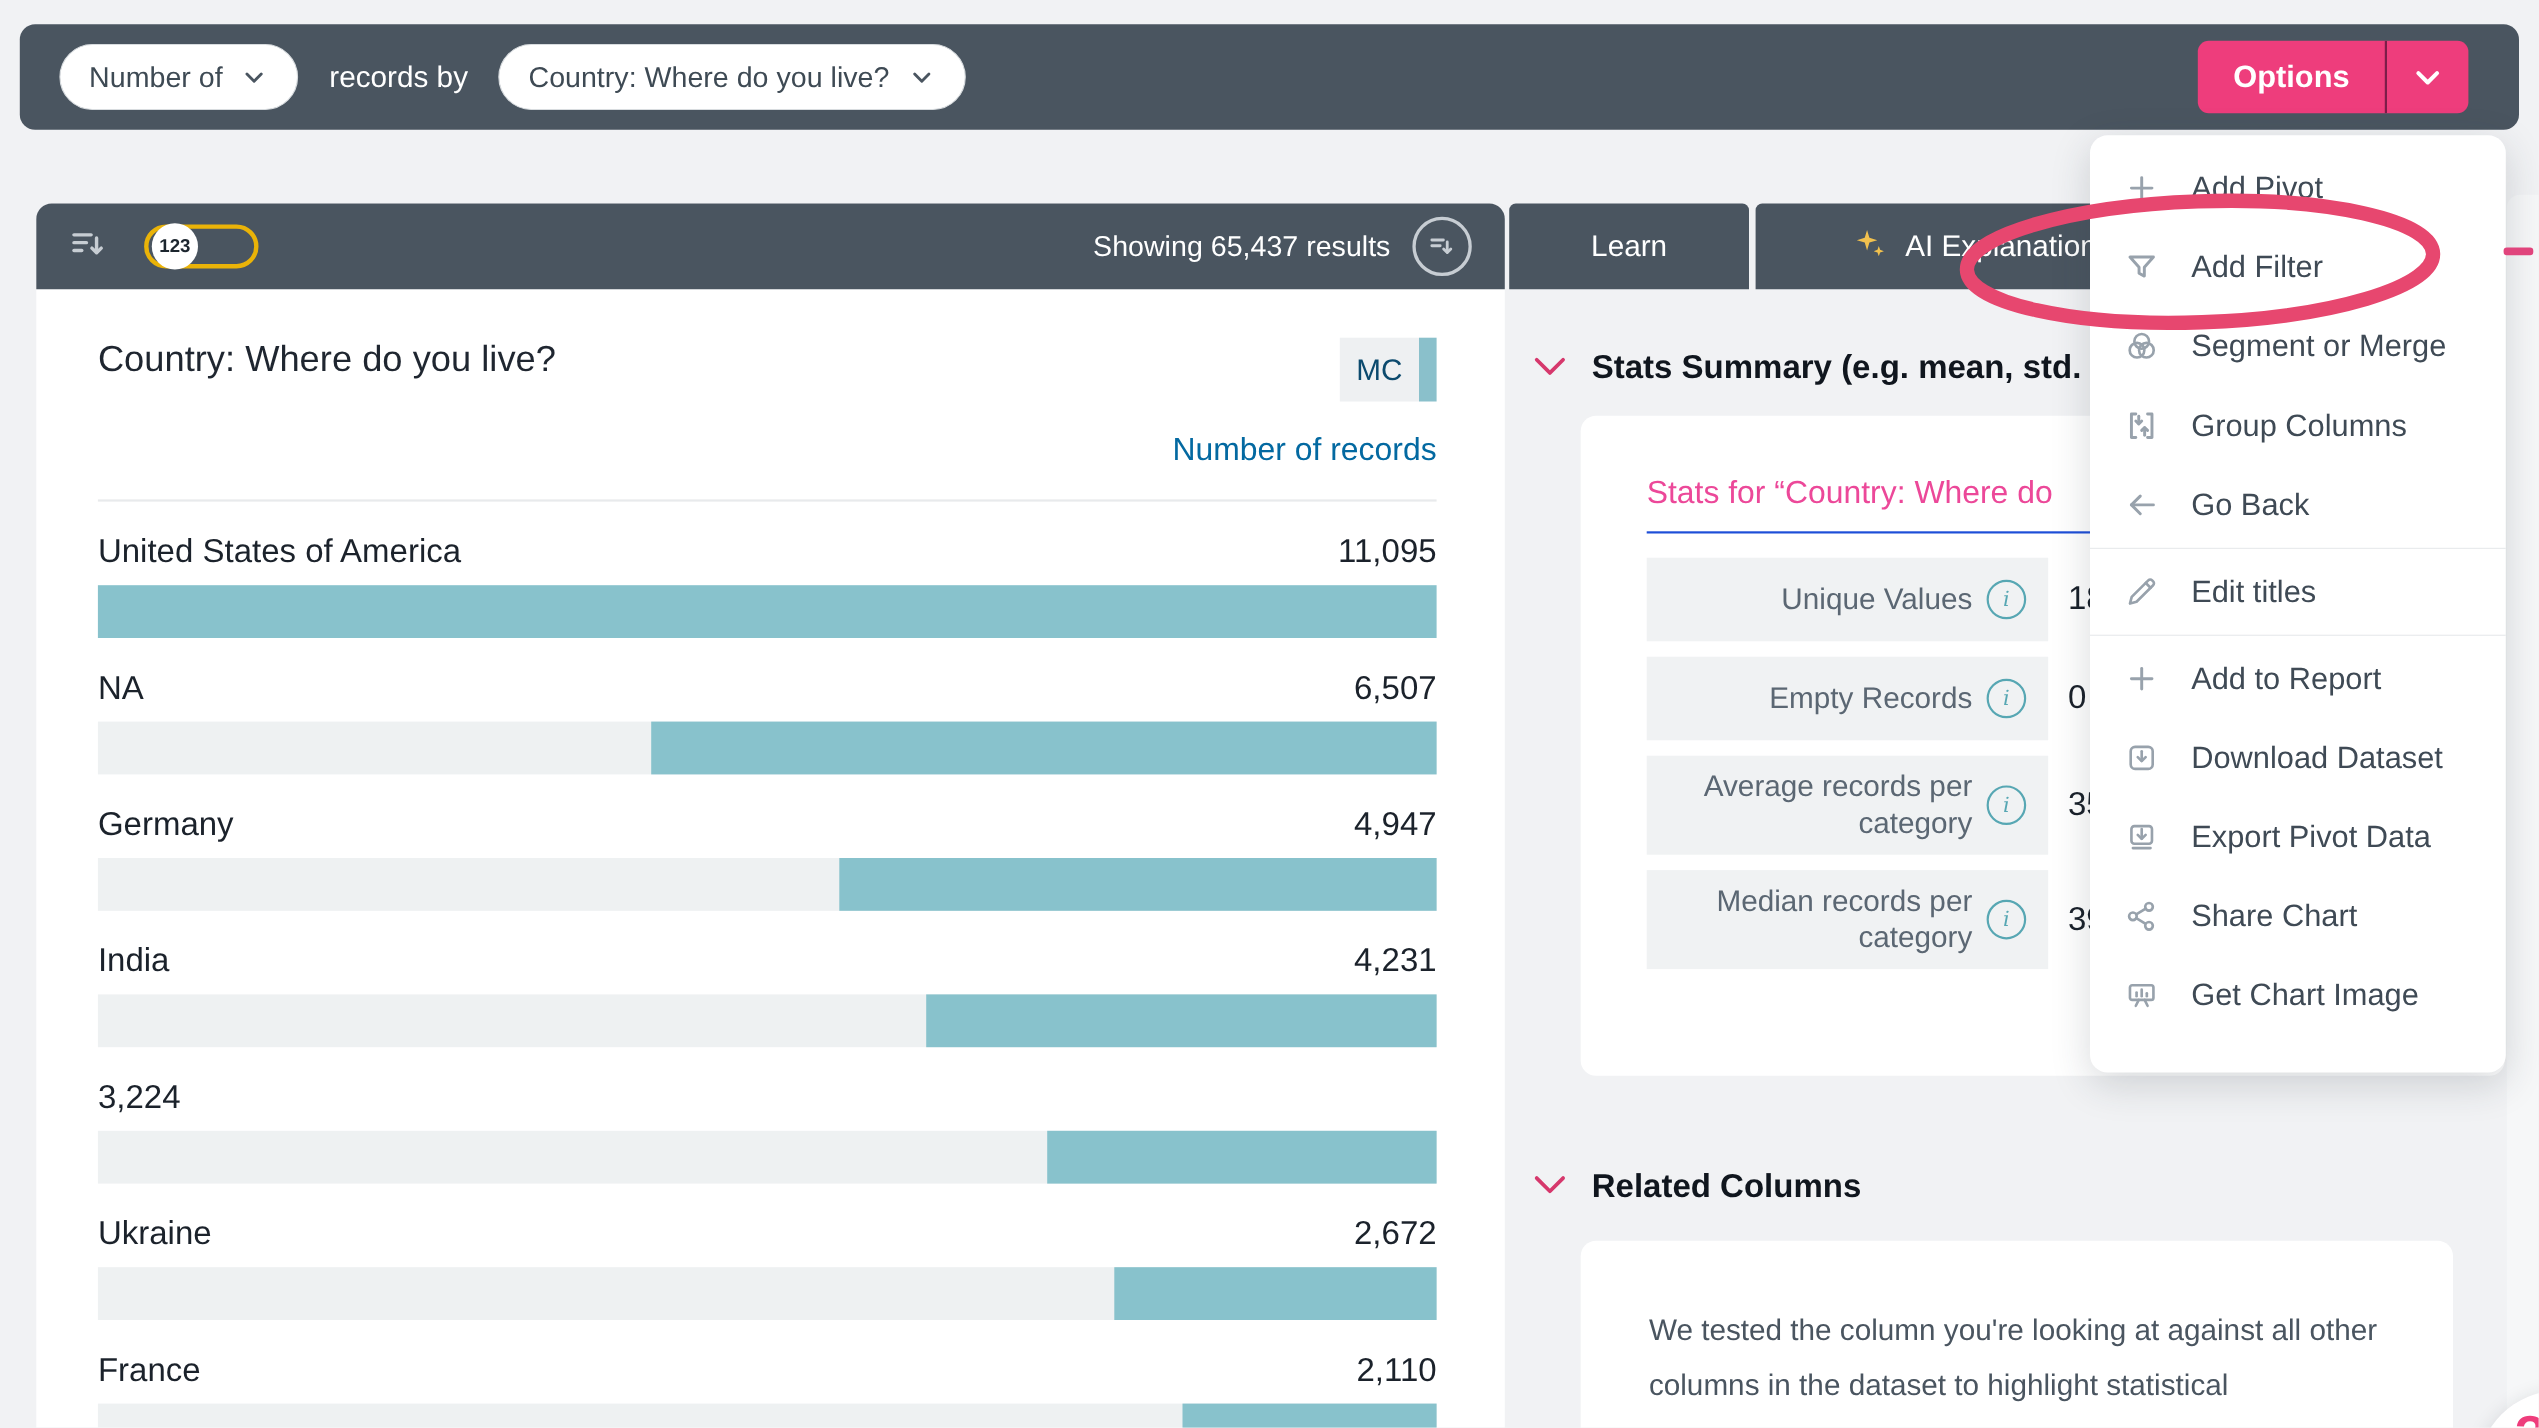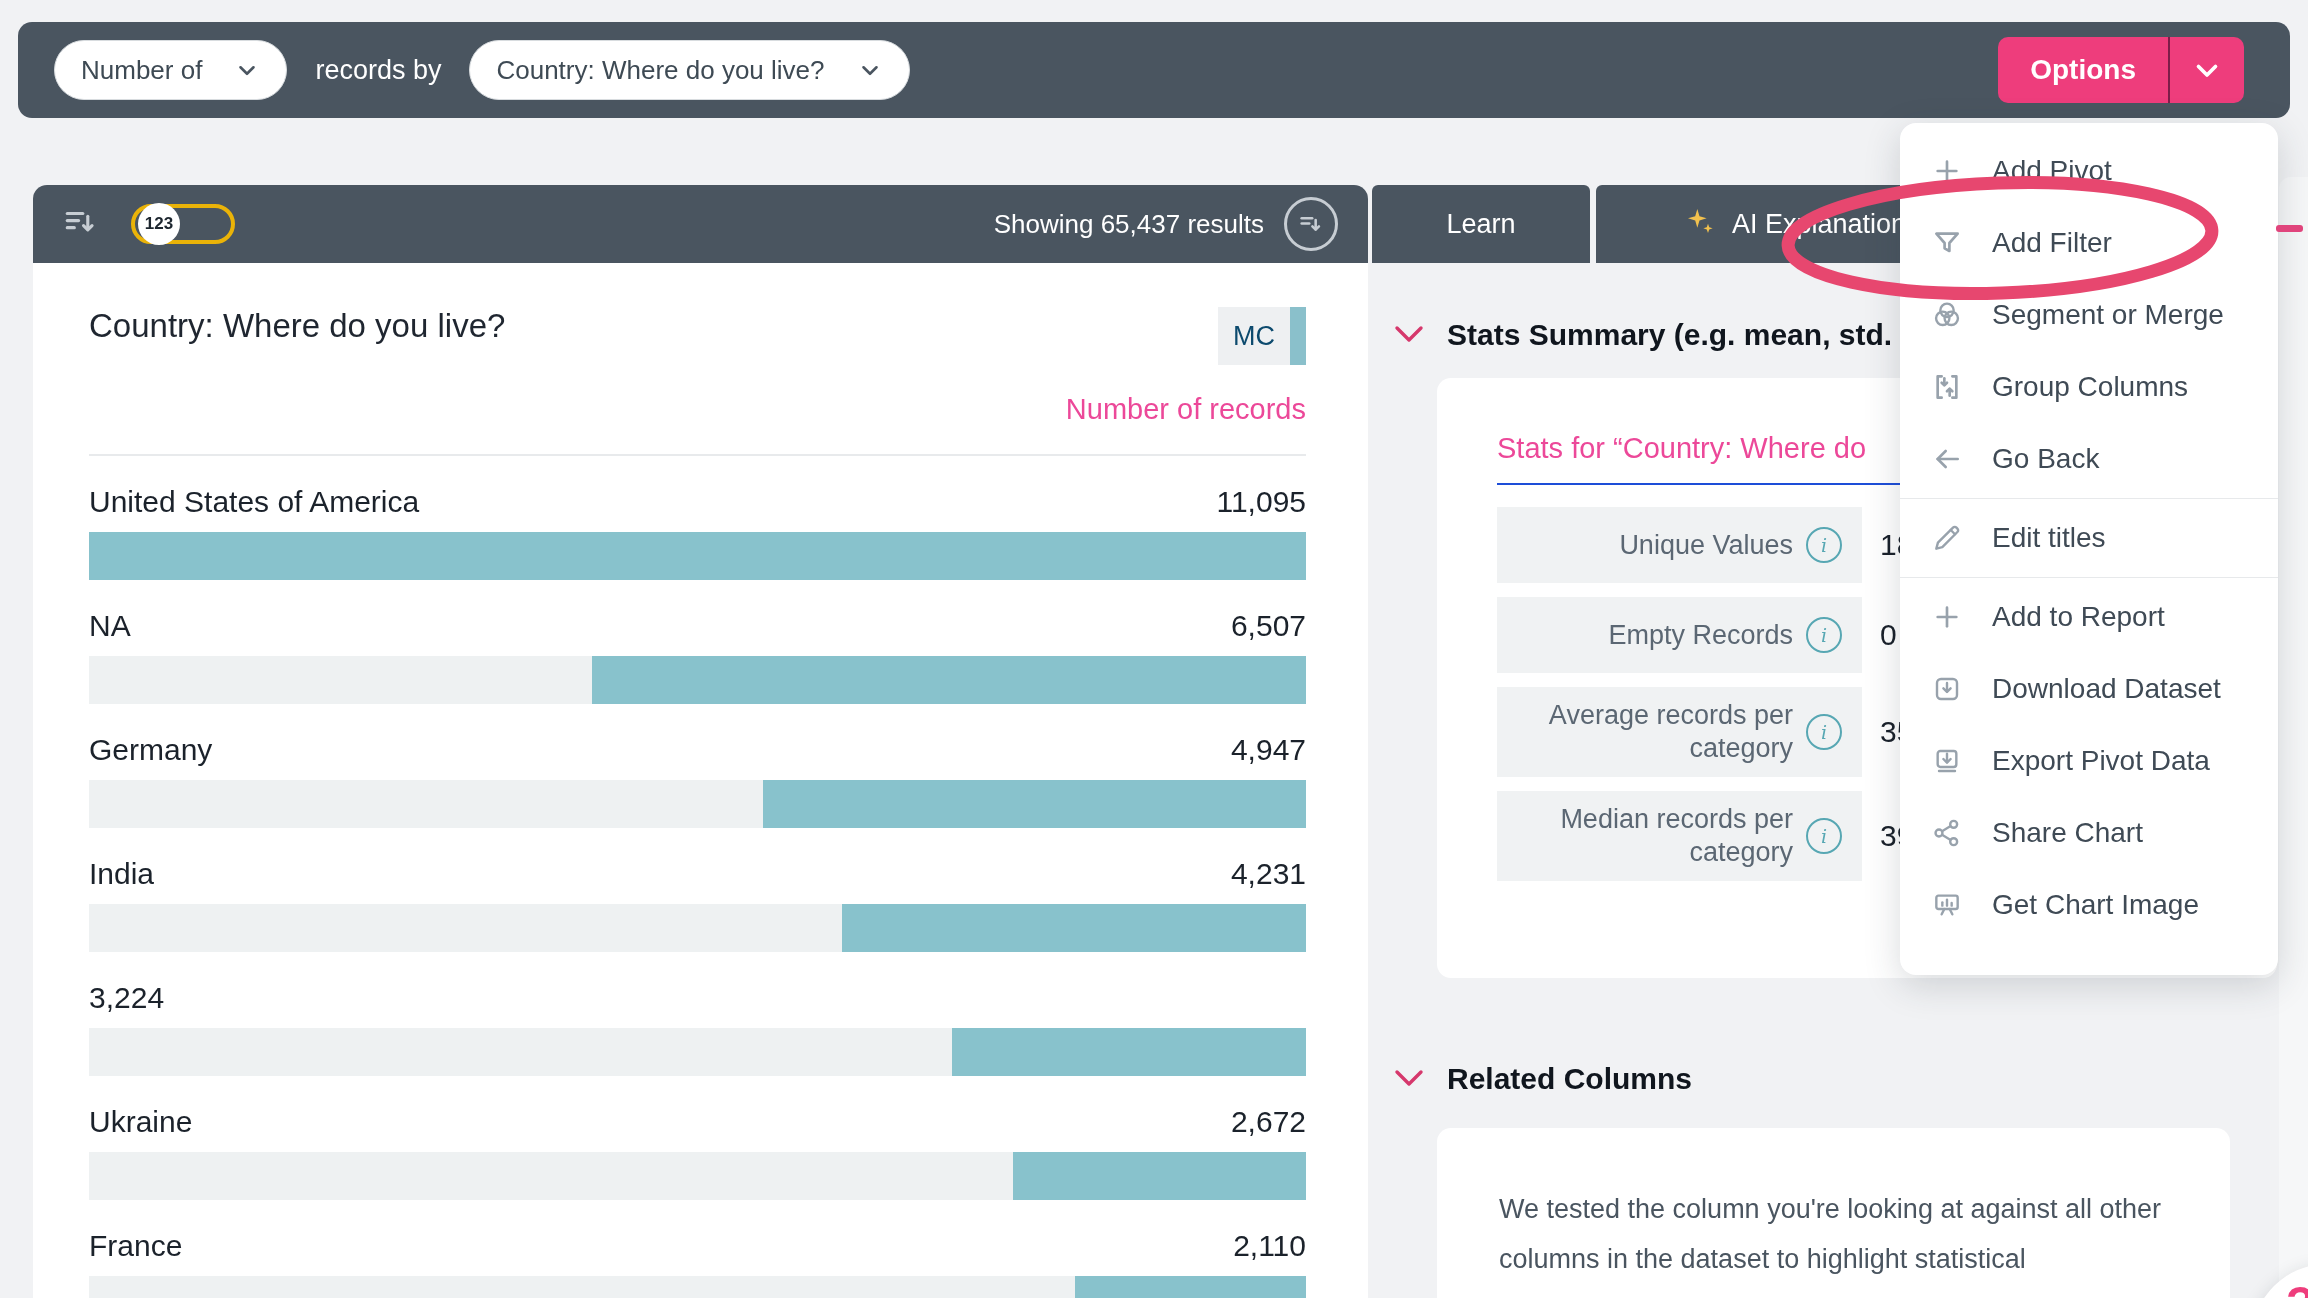--- a/index.html
+++ b/index.html
@@ -1,21 +1,21 @@
 <!DOCTYPE html>
 <html><head>
 <meta charset="utf-8">
 <style>
   html,body{margin:0;padding:0;}
   body{font-family:"Liberation Sans",sans-serif;background:#f1f2f4;}
   .page{position:relative;width:2308px;height:1298px;overflow:hidden;background:#f1f2f4;}
 
   
   .header-bar{position:absolute;left:18px;top:22px;width:2272px;height:96px;background:#4a5560;border-radius:14px;display:flex;align-items:center;padding:0 36px;box-sizing:border-box;z-index:20;}
-  .pill{background:#fff;border-radius:30px;height:58px;display:flex;align-items:center;gap:32px;padding:0 26px;color:#3e4a54;font-size:26px;border:1px solid #d8dcdf;cursor:pointer;}
+  .pill{background:#fff;border-radius:30px;height:58px;display:flex;align-items:center;gap:16px;padding:0 26px;color:#3e4a54;font-size:26px;border:1px solid #d8dcdf;cursor:pointer;}
   .pill svg{display:block;}
   .connector{color:#fff;font-size:27px;margin:0 28px;}
   .spacer{flex:1;}
   .options-btn{display:flex;height:66px;border-radius:10px;overflow:hidden;background:#ee3d7c;margin-right:10px;align-items:stretch;}
   .options-label{color:#fff;font-size:28px;font-weight:bold;display:flex;align-items:center;padding:16px 32px;}
   .options-sep{width:2px;background:#7d1d49;}
   .options-caret{width:74px;display:flex;align-items:center;justify-content:center;}
 
   
   .left-panel{position:absolute;left:33px;top:185px;width:1335px;height:1113px;background:#fff;border-radius:14px 14px 0 0;z-index:10;}
@@ -24,21 +24,21 @@
   .toggle-knob{width:42px;height:42px;background:#fff;border-radius:50%;display:flex;align-items:center;justify-content:center;font-size:17px;font-weight:bold;color:#1c252e;}
   .results{margin-left:auto;color:#fff;font-size:26px;display:flex;align-items:center;gap:20px;}
   .circle-sort{width:54px;height:54px;border:3px solid #c7cdd3;border-radius:50%;display:flex;align-items:center;justify-content:center;box-sizing:border-box;cursor:pointer;}
 
   .chart-body{padding:44px 62px 0 56px;}
   .chart-title-row{display:flex;justify-content:space-between;align-items:flex-start;}
   .chart-title{font-size:33px;color:#1f2630;}
   .mc-badge{display:flex;height:58px;}
   .mc-label{background:#eef0f2;color:#0c4a6e;font-size:27px;display:flex;align-items:center;padding:0 15px;}
   .mc-strip{width:16px;background:#8ac0cb;}
-  .axis-label{text-align:right;font-size:29px;color:#ec4899;margin-top:28px;}
+  .axis-label{text-align:right;font-size:29px;color:#0369a1;margin-top:28px;}
   .chart-divider{height:2px;background:#e8eaec;margin-top:28px;}
   .bar-row{margin-top:28px;}
   .bar-row .lr{display:flex;justify-content:space-between;font-size:30px;color:#1b222b;line-height:36px;}
   .bar-track{margin-top:12px;height:48px;background:#eef1f2;display:flex;justify-content:flex-end;}
   .bar-fill{height:100%;background:#88c2cc;}
 
   
   .tab{position:absolute;top:185px;height:78px;background:#4a5560;color:#fff;font-size:27px;display:flex;align-items:center;border-radius:6px 6px 0 0;z-index:10;cursor:pointer;}
   .tab-learn{left:1372px;width:218px;justify-content:center;}
   .tab-ai{left:1596px;width:640px;justify-content:flex-start;padding-left:88px;box-sizing:border-box;gap:16px;}

